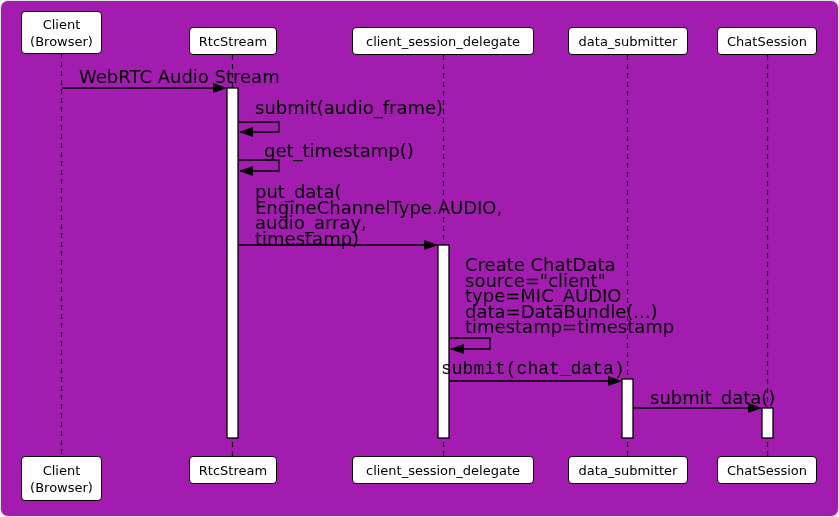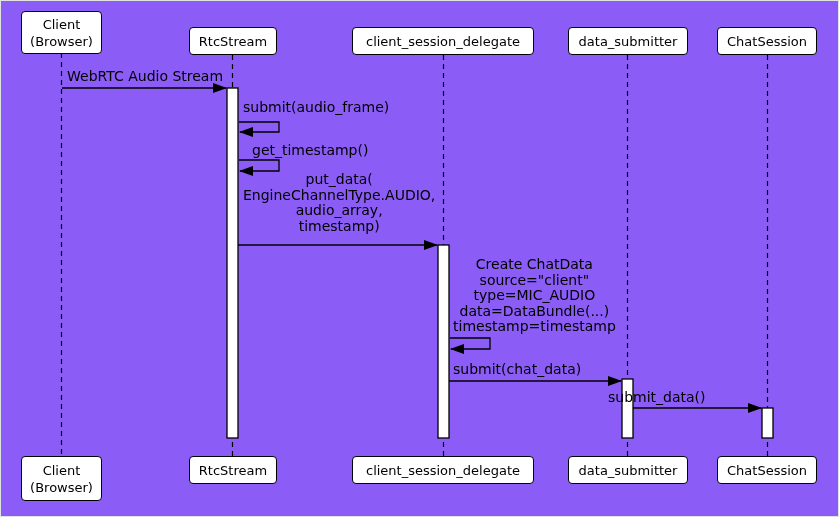--- a/index.html
+++ b/index.html
@@ -5,23 +5,23 @@
   html, body {
     margin: 0;
     padding: 0;
     background: #ffffff;
     font-family: "DejaVu Sans", "Liberation Sans", sans-serif;
   }
   .canvas {
     position: relative;
     width: 839px;
     height: 517px;
-    background: #8b5cf6;
+    background: #a21caf;
     border: 1px solid #e2e2e2;
-    border-radius: 0;
+    border-radius: 8px;
     box-sizing: border-box;
     overflow: hidden;
   }
   .diagram-svg {
     position: absolute;
     left: 0;
     top: 0;
     width: 839px;
     height: 517px;
   }
@@ -35,25 +35,26 @@
     align-items: center;
     justify-content: center;
     text-align: center;
     font-size: 13px;
     line-height: 17px;
     color: #000000;
     white-space: pre-line;
   }
   .mlabel {
     position: absolute;
-    font-size: 14px;
+    font-size: 18px;
     line-height: 15.5px;
     color: #000000;
     white-space: pre-line;
     text-align: left;
+    margin-left: 12px;
   }
 </style>
 </head>
 <body>
 
 <div class="canvas">
 
   <svg class="diagram-svg" viewBox="0 0 839 517" xmlns="http://www.w3.org/2000/svg">
     <defs>
       <marker id="arrow" markerUnits="userSpaceOnUse" markerWidth="15" markerHeight="12" refX="13" refY="6" orient="auto">
@@ -91,25 +92,25 @@
   <div class="pbox" style="left:20px; top:455px; width:81px; height:45px;">Client
 (Browser)</div>
   <div class="pbox" style="left:188px; top:455px; width:88px; height:28px;">RtcStream</div>
   <div class="pbox" style="left:351px; top:455px; width:182px; height:28px;">client_session_delegate</div>
   <div class="pbox" style="left:567px; top:455px; width:120px; height:28px;">data_submitter</div>
   <div class="pbox" style="left:716px; top:455px; width:100px; height:28px;">ChatSession</div>
 
   <div class="mlabel" style="left:66px; top:68px;">WebRTC Audio Stream</div>
   <div class="mlabel" style="left:242px; top:99px;">submit(audio_frame)</div>
   <div class="mlabel" style="left:251px; top:142px;">get_timestamp()</div>
-  <div class="mlabel" style="left:242px; top:171px;text-align:center;">put_data(
+  <div class="mlabel" style="left:242px; top:183px;">put_data(
 EngineChannelType.AUDIO,
 audio_array,
 timestamp)</div>
-  <div class="mlabel" style="left:452px; top:256px;text-align:center;">Create ChatData
+  <div class="mlabel" style="left:452px; top:256px;">Create ChatData
 source="client"
 type=MIC_AUDIO
 data=DataBundle(...)
 timestamp=timestamp</div>
-  <div class="mlabel" style="left:452px; top:361px;">submit(chat_data)</div>
-  <div class="mlabel" style="left:607px; top:389px;">submit_data()</div>
+  <div class="mlabel" style="left:428px; top:361px;font-family:Liberation Mono, monospace;">submit(chat_data)</div>
+  <div class="mlabel" style="left:637px; top:389px;">submit_data()</div>
 
 </div>
 
 </body></html>

